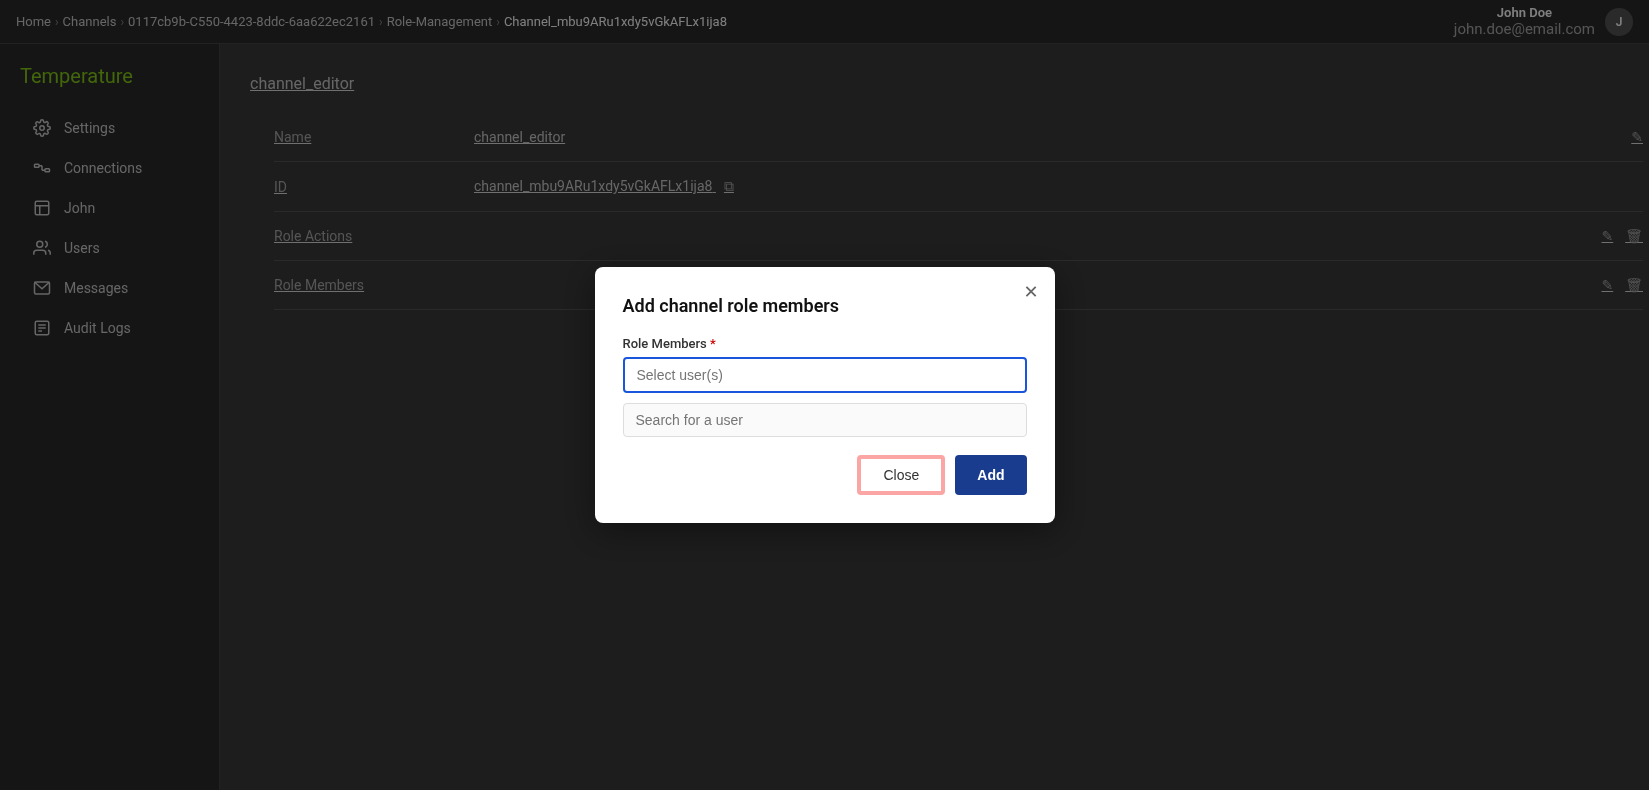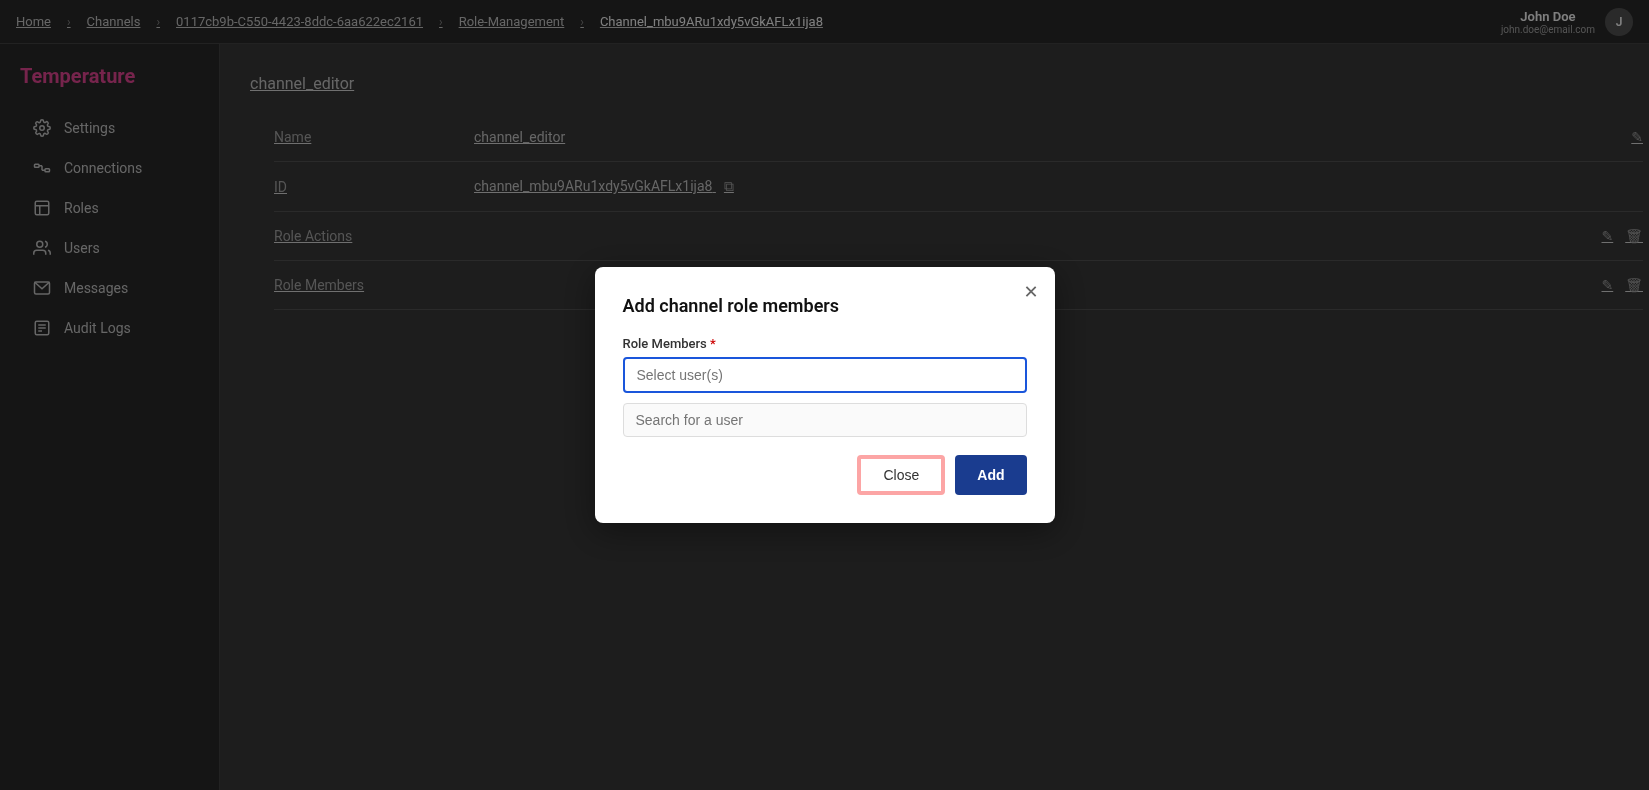--- a/index.html
+++ b/index.html
@@ -12,45 +12,45 @@
     .top-nav {
       background: #2b2b2b;
       border-bottom: 1px solid #444;
       display: flex;
       align-items: center;
       justify-content: space-between;
       padding: 0 16px;
       height: 44px;
       flex-shrink: 0;
     }
-    .breadcrumb { display: flex; align-items: center; gap: 16px; font-size: 13px; color: #ccc; text-decoration: underline; }
+    .breadcrumb { display: flex; align-items: center; gap: 4px; font-size: 13px; color: #ccc; }
     .breadcrumb a { color: #ccc; text-decoration: none; }
     .breadcrumb .sep { color: #888; font-size: 12px; }
     .breadcrumb .current { color: #fff; }
     .user-info { display: flex; align-items: center; gap: 10px; font-size: 13px; }
     .user-info .name { font-weight: 600; color: #fff; }
-    .user-info .email { color: #aaa; font-size: 10px; }
+    .user-info .email { color: #aaa; font-size: 15px; }
     .user-info .avatar {
       width: 28px; height: 28px; background: #555; border-radius: 50%;
       display: flex; align-items: center; justify-content: center; font-size: 12px; color: #fff; font-weight: 600;
     }
 
     
     .main-body { display: flex; flex: 1; overflow: hidden; }
 
     
     .sidebar {
       width: 220px;
       background: #2b2b2b;
       border-right: 1px solid #444;
       padding: 20px 0;
       flex-shrink: 0;
     }
     .sidebar-title {
-      font-size: 20px; font-weight: 700; color: #ec4899;
+      font-size: 20px; font-weight: 400; color: #84cc16;
       padding: 0 20px 20px 20px;
     }
     .sidebar-item {
       display: flex; align-items: center; gap: 12px;
       padding: 10px 32px; cursor: pointer; color: #ccc; font-size: 14px;
     }
     .sidebar-item .icon { width: 20px; height: 20px; display: flex; align-items: center; justify-content: center; flex-shrink: 0; }
 
     
     .content { flex: 1; background: #3a3a3a; padding: 30px; overflow: auto; text-decoration: underline; }
@@ -162,21 +162,21 @@
         <span>Connections</span>
       </div>
 
       <div class="sidebar-item">
         <span class="icon">
           <svg width="18" height="18" viewBox="0 0 24 24" fill="none" stroke="currentColor" stroke-width="2">
               <rect x="3" y="3" width="18" height="18" rx="2"></rect>
               <path d="M3 9h18M9 21V9"></path>
             </svg>
         </span>
-        <span>Roles</span>
+        <span>John</span>
       </div>
 
       <div class="sidebar-item">
         <span class="icon">
           <svg width="18" height="18" viewBox="0 0 24 24" fill="none" stroke="currentColor" stroke-width="2">
               <path d="M17 21v-2a4 4 0 0 0-4-4H5a4 4 0 0 0-4 4v2"></path>
               <circle cx="9" cy="7" r="4"></circle>
               <path d="M23 21v-2a4 4 0 0 0-3-3.87M16 3.13a4 4 0 0 1 0 7.75"></path>
             </svg>
         </span>

